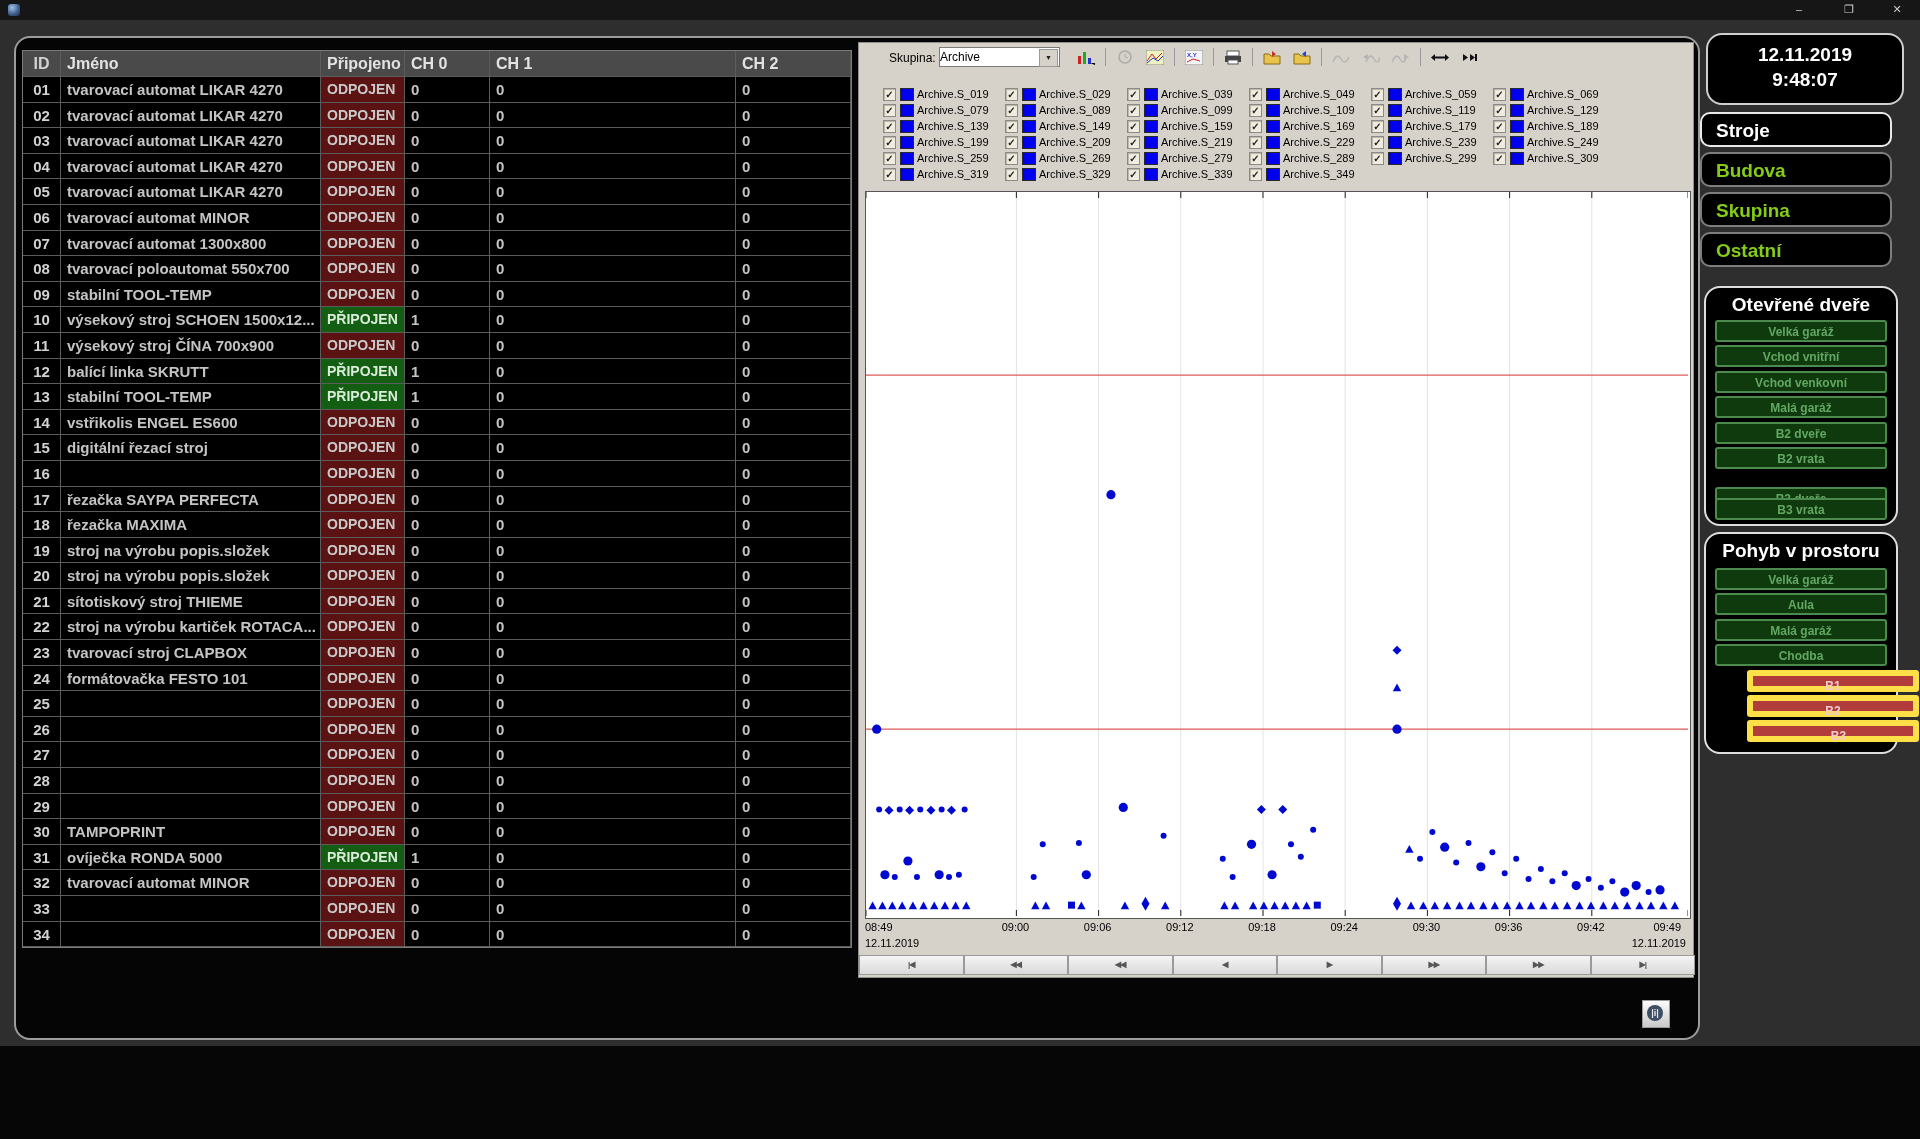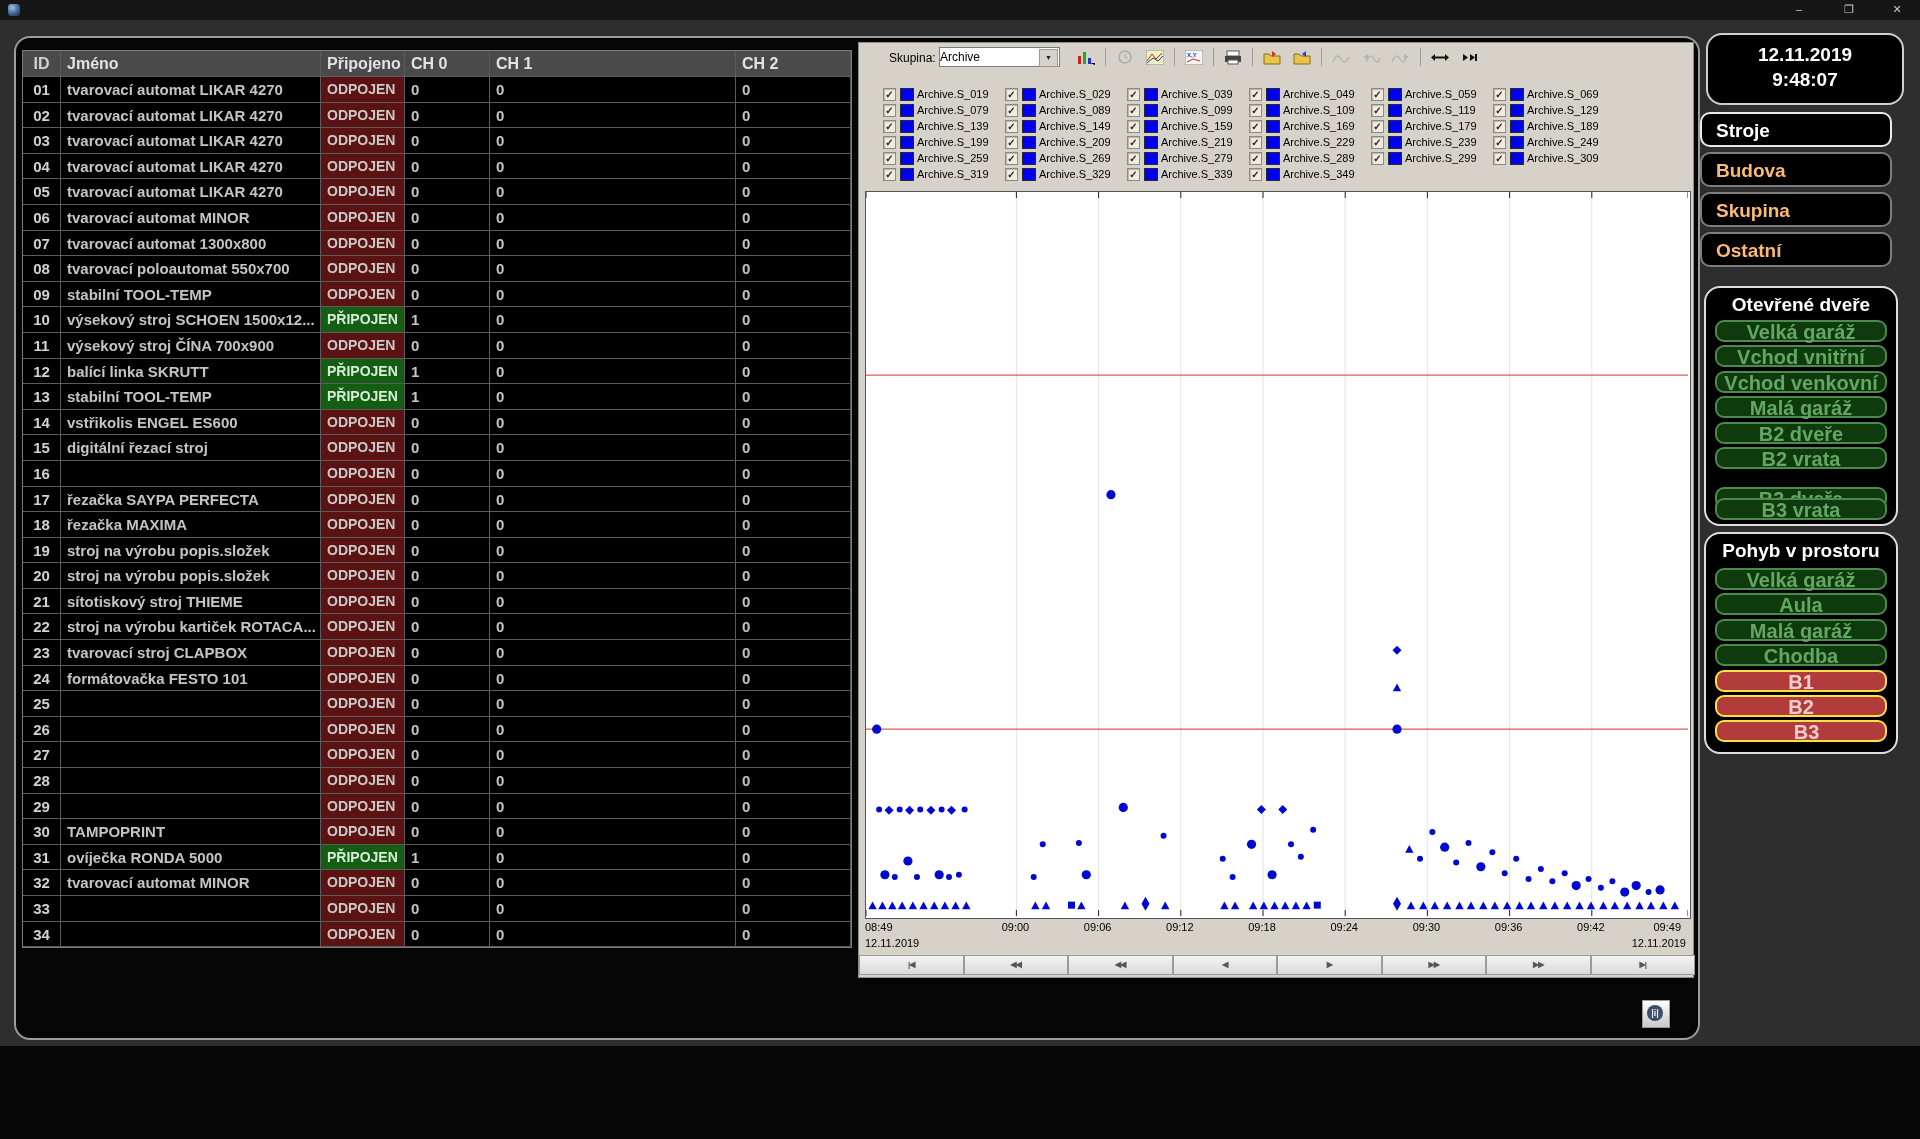--- a/index.html
+++ b/index.html
@@ -52,28 +52,28 @@
   .navbtn{flex:1;margin:0;background:linear-gradient(#f4f4f4,#d9d9d9);border:1px solid #9a9a9a;
     font-size:8px;color:#555;text-align:center;line-height:18px;letter-spacing:-1px;font-weight:bold;}
   
   .clockbox{position:absolute;left:1706px;top:33px;width:194px;height:68px;background:#000;
     border:2px solid #cfcfcf;border-radius:16px;color:#fff;text-align:center;font-weight:bold;}
   .clock-date{margin-top:9px;font-size:19px;}
   .clock-time{margin-top:3px;font-size:19px;}
   .navside{position:absolute;left:1700px;width:192px;height:35px;background:#000;border-radius:10px;
     font-size:19px;font-weight:bold;line-height:33px;padding-left:14px;box-sizing:border-box;}
   .nav-active{border:2px solid #eaeaea;color:#fff;}
-  .nav-idle{border:2px solid #7e7e7e;color:#fdba74;}
+  .nav-idle{border:2px solid #7e7e7e;color:#84cc16;}
   .sidepanel{position:absolute;left:1704px;width:194px;background:#000;border:2px solid #dedede;
     border-radius:16px;box-sizing:border-box;}
   .sp-title{text-align:center;color:#fff;font-size:19px;font-weight:bold;margin-top:6px;}
-  .lamp{position:absolute;left:9px;width:172px;height:22px;border-radius:9px;text-align:center;
-    font-size:20px;font-weight:bold;line-height:21px;box-sizing:border-box;}
+  .lamp{position:absolute;left:9px;width:172px;height:22px;border-radius:3px;text-align:center;
+    font-size:12px;font-weight:bold;line-height:21px;box-sizing:border-box;}
   .lamp-green{background:#0e3a0e;border:2px solid #4d8a4d;color:#63a763;}
-  .lamp-red{background:#b23c3c;border:2px solid #fde047;color:#f2cccc;}
+  .lamp-red{background:#b23c3c;border:6px solid #fde047;color:#f2cccc;margin-left:32px;}
   .corner-btn{position:absolute;left:1642px;top:1000px;width:26px;height:26px;
     background:linear-gradient(#fdfdfd,#c9c9c9);border:1px solid #9a9a9a;}
   .corner-btn .circ{position:absolute;left:4px;top:4px;width:16px;height:16px;border-radius:50%;
     background:#3c4f66;color:#e8e8e8;font-size:9px;line-height:16px;text-align:center;font-weight:bold;}
 </style>
 </head>
 <body>
 
 <div class="screen">
 

